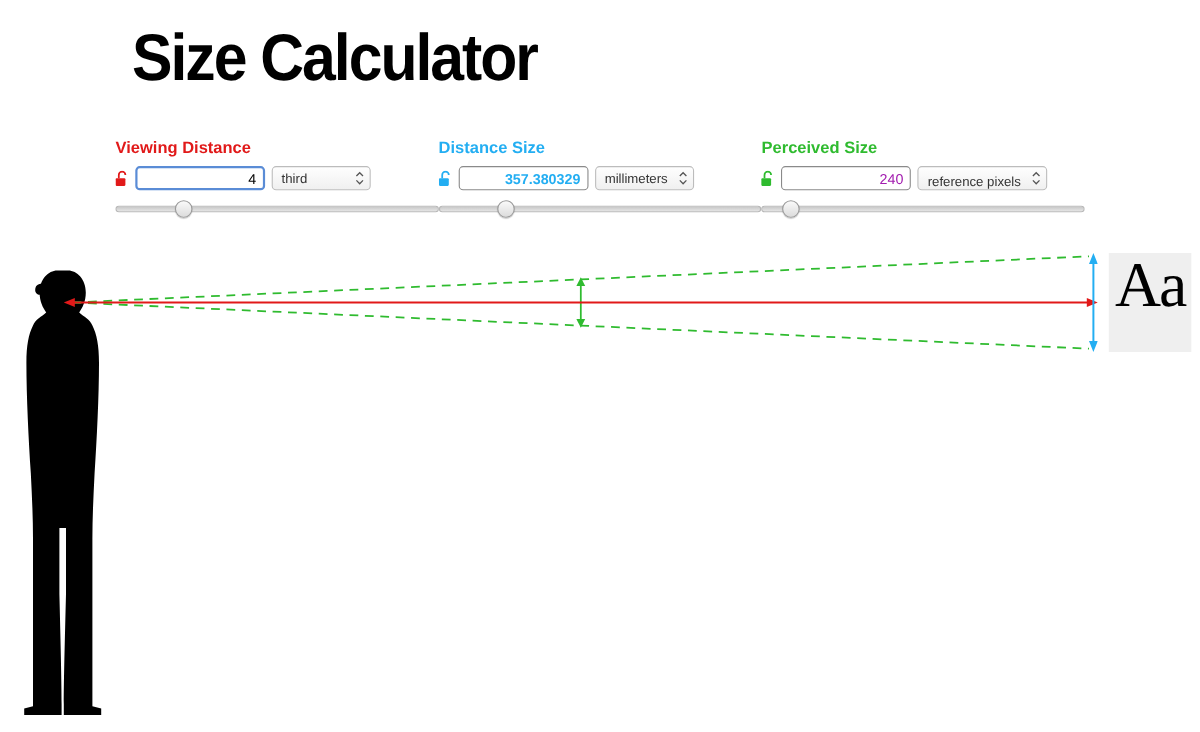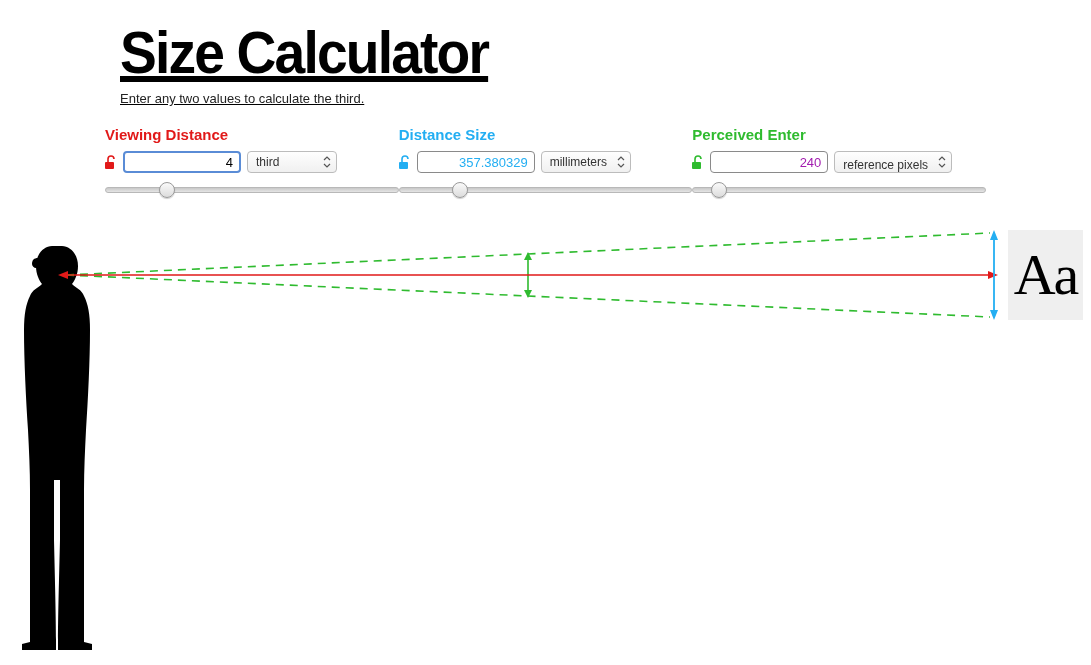--- a/index.html
+++ b/index.html
@@ -10,21 +10,20 @@
     background: #fff;
     width: 1091px;
     height: 665px;
     position: relative;
     overflow: hidden;
   }
   .header {
     position: absolute;
     left: 120px;
     top: 18px;
-    text-decoration: underline;
   }
   .title {
     font-size: 60px;
     font-weight: 900;
     letter-spacing: -2px;
     margin: 0 0 4px 0;
     font-family: "Arial Black", Arial, sans-serif;
     transform: scaleX(0.92);
     transform-origin: left;
   }
@@ -73,21 +72,21 @@
     padding: 0 6px;
     text-align: right;
     font-family: inherit;
   }
   .distance .num-input {
     border: 2px solid #5a8cd6;
     color: #000;
   }
   .physical .num-input {
     color: #23aef2;
-    font-weight: normal;
+    font-weight: bold;
   }
   .perceived .num-input {
     color: #a21caf;
   }
   .select-wrap {
     position: relative;
     height: 22px;
     border: 1px solid #bcbcbc;
     border-radius: 4px;
     background: linear-gradient(#fefefe, #f0f0f0);
@@ -142,21 +141,20 @@
     height: 410px;
   }
   .aa-box {
     position: absolute;
     right: 8px;
     top: 0px;
     width: 75px;
     height: 90px;
     background: #efefef;
     display: flex;
-    align-items: center;
     justify-content: center;
   }
   .aa-box span {
     font-family: Georgia, "Times New Roman", serif;
     font-size: 58px;
     font-weight: 500;
     color: #000;
     line-height: 1;
     letter-spacing: -2px;
   }
@@ -166,21 +164,20 @@
     right: 84px;
     top: 0;
     height: 100px;
   }
 </style>
 </head>
 <body>
 
 <div class="header">
   <h1 class="title">Size Calculator</h1>
-  <p class="subtitle">Enter any two values to calculate the third.</p>
 </div>
 
 <div class="controls">
 
   <div class="control-group distance">
     <div class="control-label">Viewing Distance</div>
     <div class="row">
       <svg class="lock-icon" viewBox="0 0 12 14">
         <path d="M3 7 V4 a3 3 0 0 1 6 0" fill="none" stroke="#e11919" stroke-width="1.6"></path>
         <rect x="0" y="7" width="9" height="7" rx="1" fill="#e11919"></rect>
@@ -212,21 +209,21 @@
           <path d="M1 5 L4 2 L7 5 M1 9 L4 12 L7 9" fill="none" stroke="#555" stroke-width="1.2"></path>
         </svg>
       </div>
     </div>
     <div class="slider-track">
       <div class="slider-thumb" style="left:18%"></div>
     </div>
   </div>
 
   <div class="control-group perceived">
-    <div class="control-label">Perceived Enter</div>
+    <div class="control-label">Perceived Size</div>
     <div class="row">
       <svg class="lock-icon" viewBox="0 0 12 14">
         <path d="M3 7 V4 a3 3 0 0 1 6 0" fill="none" stroke="#2fbb2f" stroke-width="1.6"></path>
         <rect x="0" y="7" width="9" height="7" rx="1" fill="#2fbb2f"></rect>
       </svg>
       <input class="num-input" value="240" style="">
       <div class="select-wrap wide">
         <span>reference pixels</span>
         <svg class="select-arrows" viewBox="0 0 8 14">
           <path d="M1 5 L4 2 L7 5 M1 9 L4 12 L7 9" fill="none" stroke="#555" stroke-width="1.2"></path>

